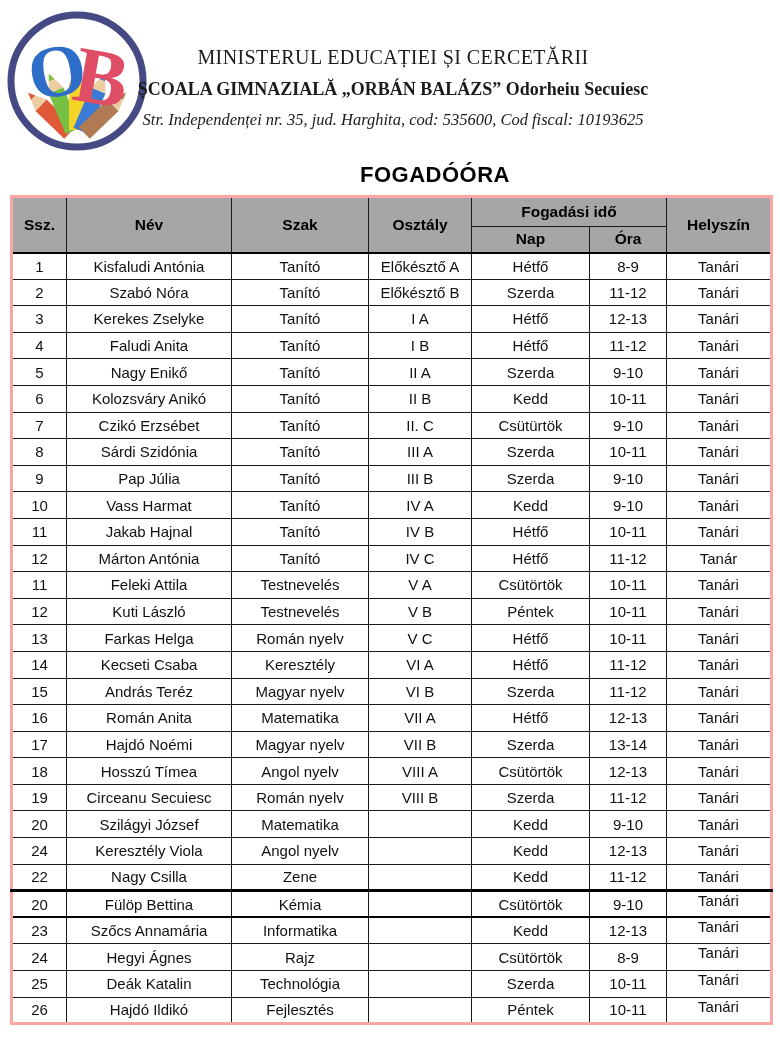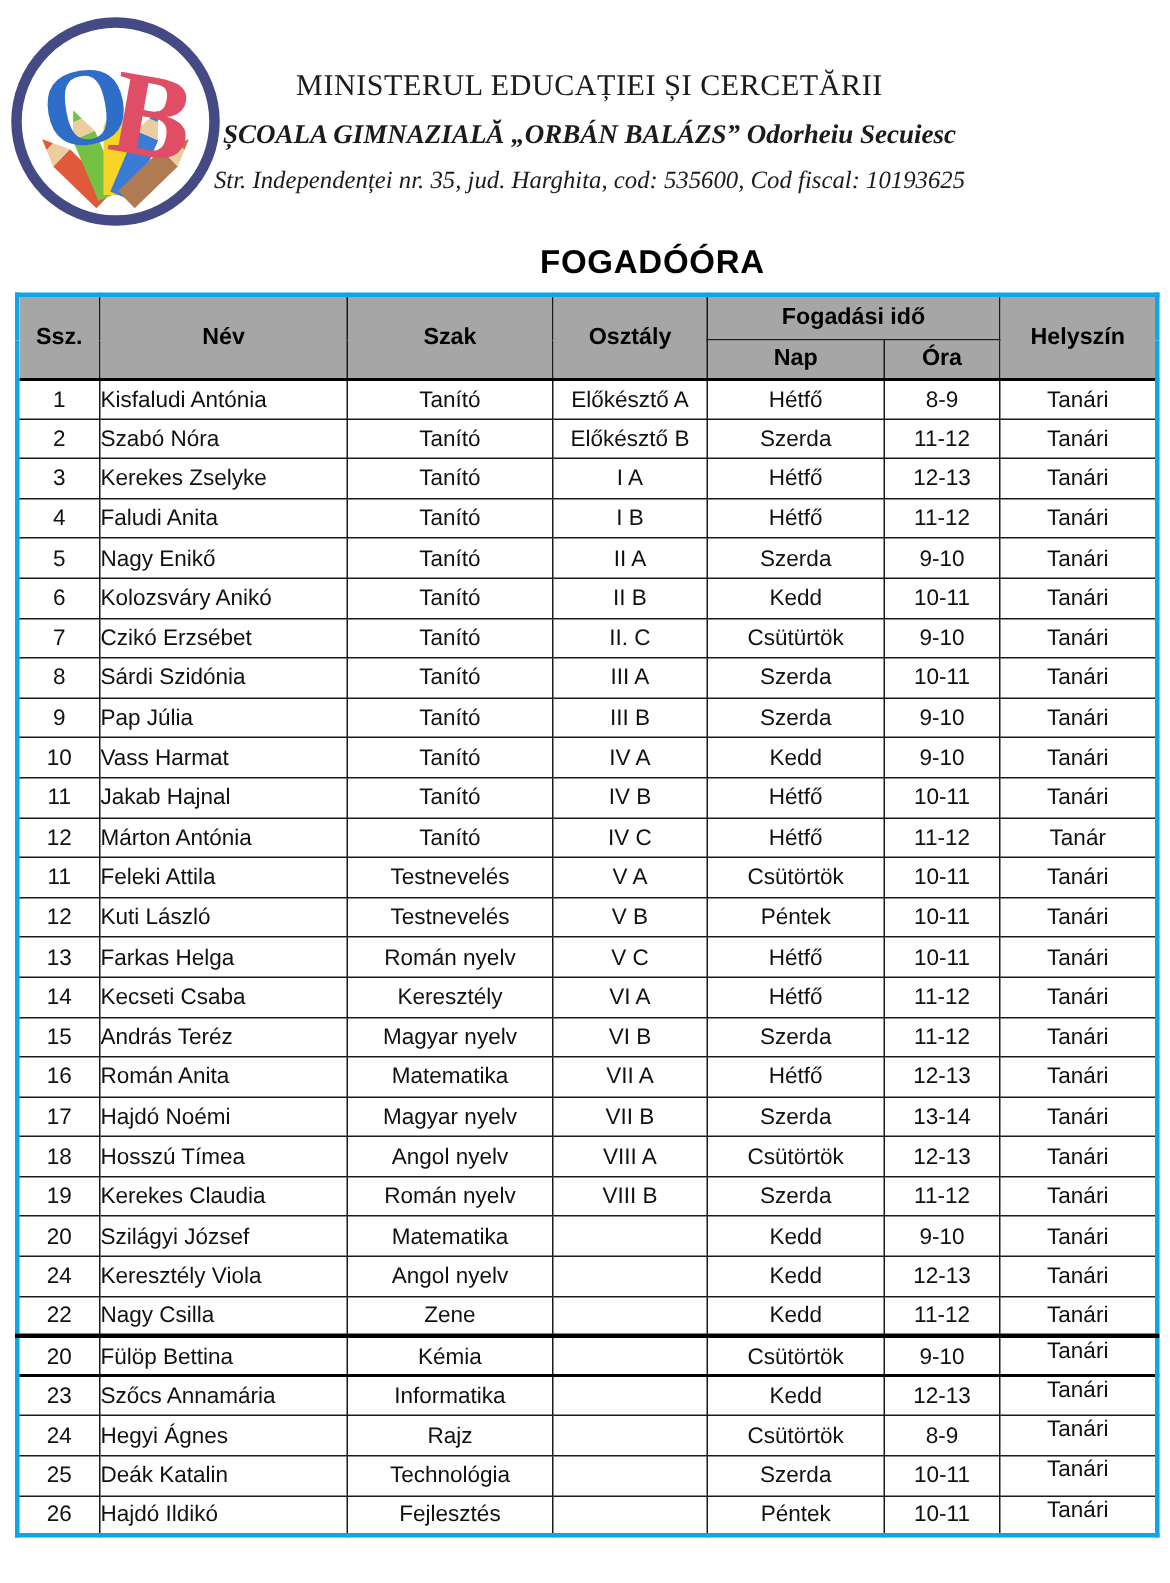--- a/index.html
+++ b/index.html
@@ -16,57 +16,57 @@
     position: absolute; left: 6px; top: 10px;
     width: 142px; height: 142px;
   }
   .header-text {
     position: absolute; left: 126px; top: 46px; width: 534px;
     text-align: center;
     font-family: "Liberation Serif", serif;
     color: #1b1b1b;
   }
   .ministry-line { font-size: 20px; letter-spacing: 0.4px; margin-bottom: 10px; }
-  .school-line  { font-size: 18px; font-weight: bold; font-style: italic; margin-bottom: 10px; white-space: nowrap; }
+  .school-line  { font-size: 18px; font-weight: bold; margin-bottom: 10px; white-space: nowrap; }
   .address-line { font-size: 16.5px; font-style: italic; white-space: nowrap; }
   .page-title {
     margin: 10px 0 7px 90px;
     text-align: center;
     font-size: 22px;
     font-weight: bold;
     letter-spacing: 0.5px;
     color: #000;
   }
   table.schedule {
     border-collapse: collapse;
     table-layout: fixed;
     width: 760px;
     margin-left: 10px;
-    border: 3px solid #0ea5e9;
+    border: 3px solid #fca5a5;
   }
   .schedule th, .schedule td {
     border: 1px solid var(--border, #1a1a1a);
     font-size: 15px;
     text-align: center;
     vertical-align: middle;
     padding: 0;
     overflow: hidden;
     white-space: nowrap;
   }
   .schedule thead th {
     background: var(--header-bg, #a6a6a6);
     font-weight: bold;
     font-size: 15.5px;
     color: #000;
   }
   .schedule thead tr.h1 th { height: 30px; }
   .schedule thead tr.h2 th { height: 26px; }
   .schedule thead { border-bottom: 2px solid #000; }
   .schedule tbody td { height: 26.6px; }
-  .schedule td.left { text-align: left; }
+  .schedule td.left { text-align: center; }
   .schedule tr.stitch-row { border-top: 3px solid #000; border-bottom: 2px solid #000; }
   .schedule td.offset-up { vertical-align: top; line-height: 15px; padding-top: 1px; }
 </style>
 </head>
 <body>
 
 <div class="doc-header">
   <div class="logo">
     <svg width="142" height="142" viewBox="0 0 142 142">
       <circle cx="71" cy="71" r="66" fill="#ffffff" stroke="#454a85" stroke-width="7"></circle>
@@ -311,21 +311,21 @@
         <td>18</td>
         <td class="left">Hosszú Tímea</td>
         <td>Angol nyelv</td>
         <td>VIII A</td>
         <td>Csütörtök</td>
         <td>12-13</td>
         <td>Tanári</td>
       </tr>
       <tr>
         <td>19</td>
-        <td class="left">Kerekes Claudia</td>
+        <td class="left">Circeanu Secuiesc</td>
         <td>Román nyelv</td>
         <td>VIII B</td>
         <td>Szerda</td>
         <td>11-12</td>
         <td>Tanári</td>
       </tr>
       <tr>
         <td>20</td>
         <td class="left">Szilágyi József</td>
         <td>Matematika</td>

